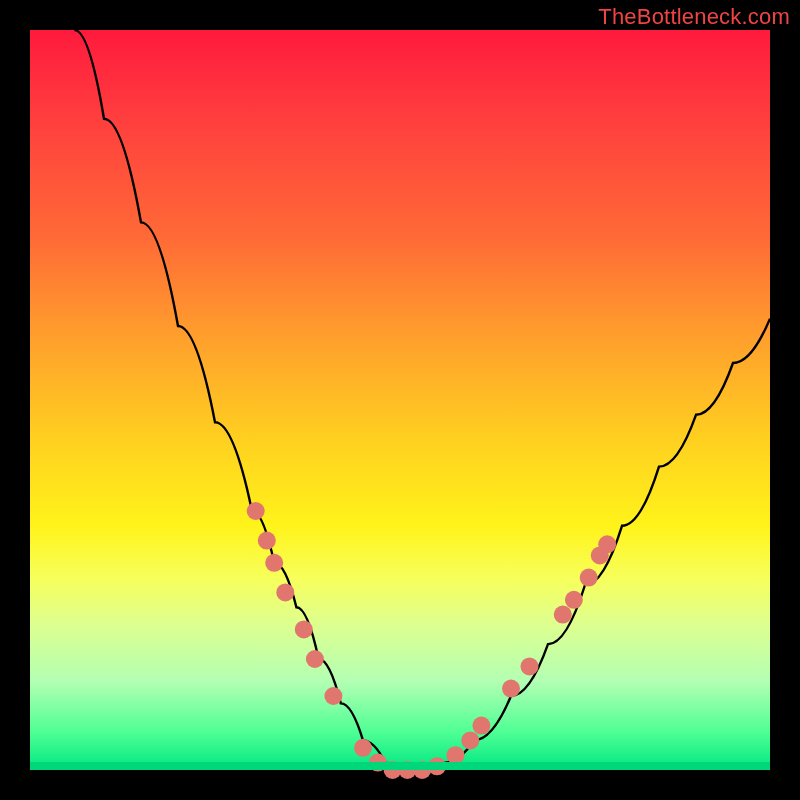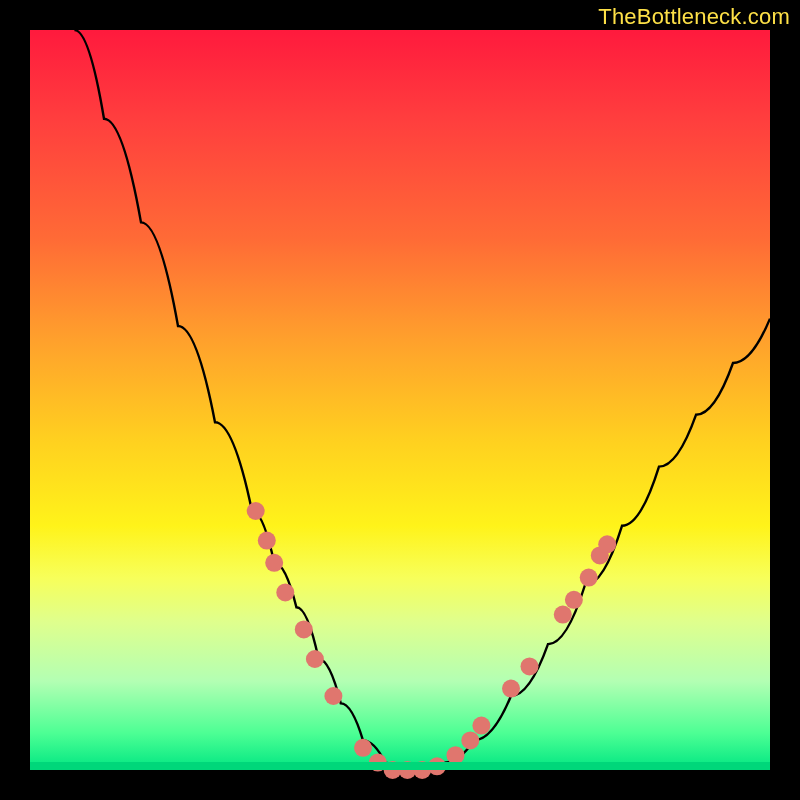--- a/index.html
+++ b/index.html
@@ -36,21 +36,21 @@
       #f7ff5a 74%,
       #dfff8d 80%,
       #b3ffb3 88%,
       #4dff94 95%,
       #00e682 100%);
   }
   .watermark {
     position: absolute;
     top: 4px;
     right: 10px;
-    color: #fde047;
+    color: #ef4444;
     font-size: 22px;
     font-weight: 500;
     letter-spacing: 0.2px;
     user-select: none;
   }
   svg.overlay {
     position: absolute;
     top: 30px;
     left: 30px;
     width: 740px;

